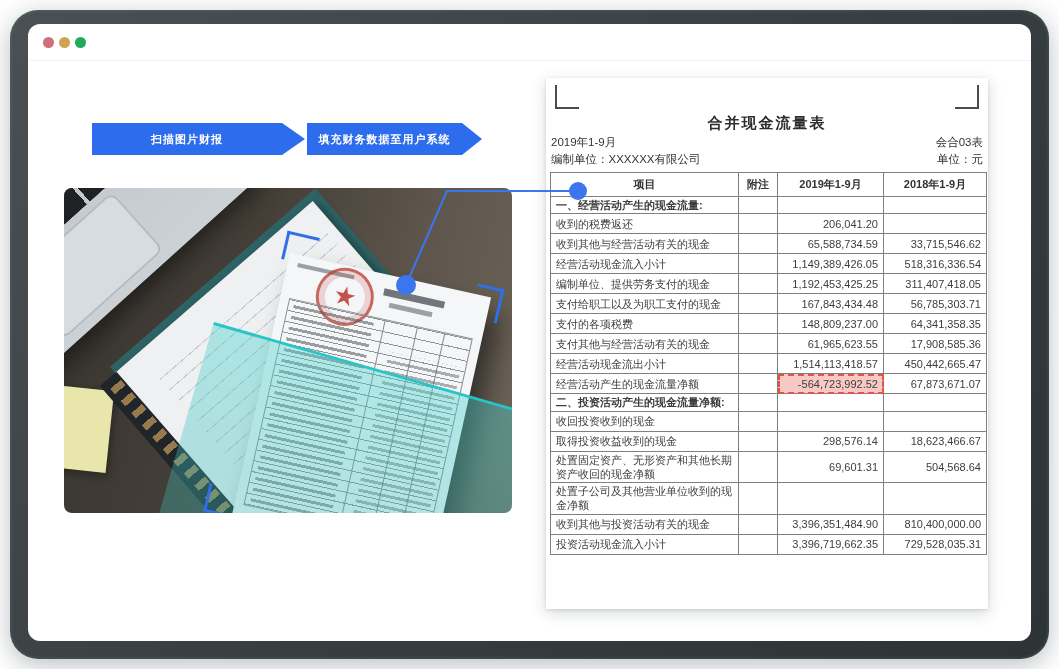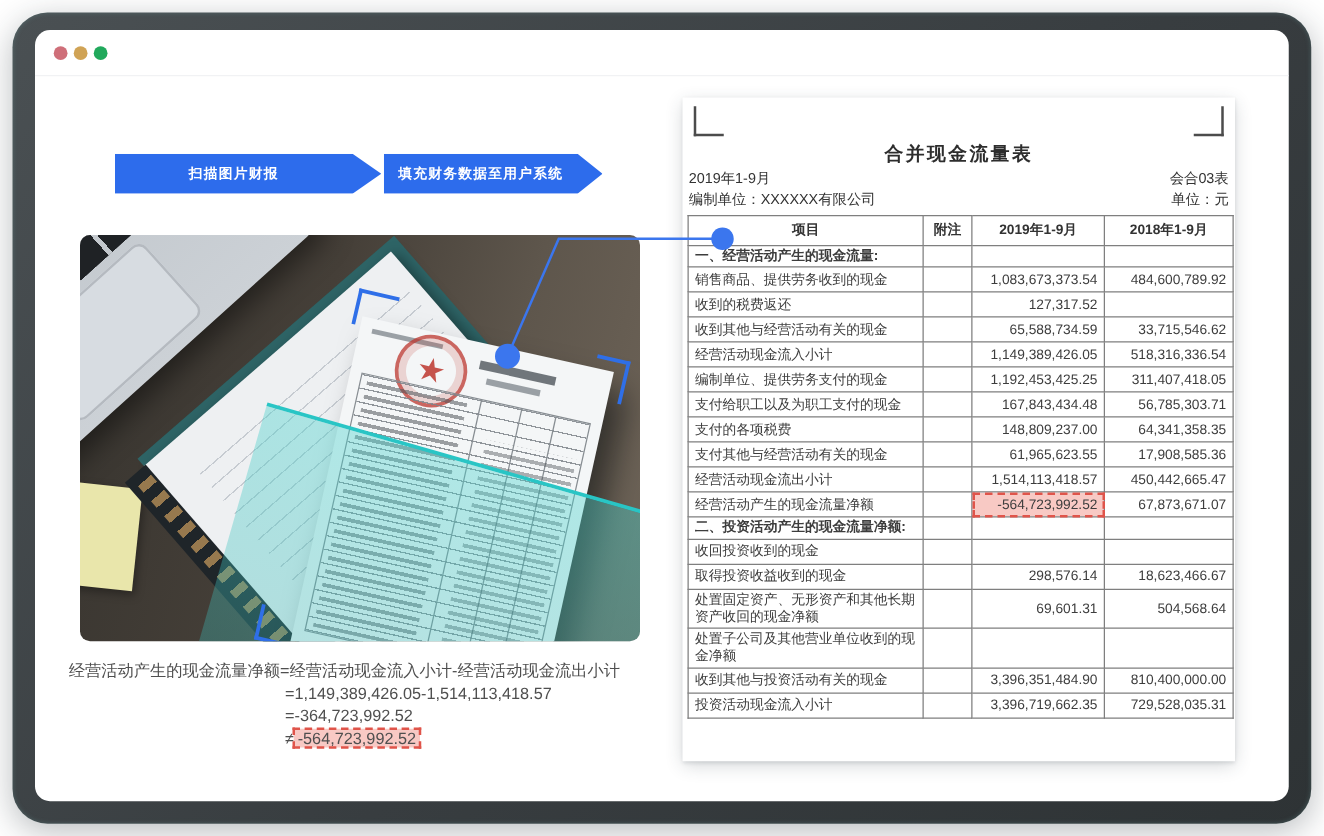--- a/index.html
+++ b/index.html
@@ -146,26 +146,20 @@
             <div class="doc-text-nums"></div>
           </div>
 
         </div>
         <div class="scan-overlay"></div>
         <div class="bracket tl"></div>
         <div class="bracket tr"></div>
         <div class="bracket bl"></div>
       </div>
 
-      <div class="formula">
-        <div class="f-line">经营活动产生的现金流量净额=经营活动现金流入小计-经营活动现金流出小计</div>
-        <div class="f-line indent">=1,149,389,426.05-1,514,113,418.57</div>
-        <div class="f-line indent">=-364,723,992.52</div>
-        <div class="f-line indent"><span>≠</span><span class="hlnum">-564,723,992.52</span></div>
-      </div>
 
       <div class="page">
         <div class="crop tl"></div>
         <div class="crop tr"></div>
         <div class="page-title">合并现金流量表</div>
         <div class="meta">
           <span>2019年1-9月</span>
           <span>会合03表</span>
         </div>
         <div class="meta">
@@ -188,29 +182,23 @@
             </tr>
           </thead>
           <tbody>
               <tr class="section">
                 <td class="item">一、经营活动产生的现金流量:</td>
                 <td></td>
                 <td class="num"></td>
                 <td class="num"></td>
               </tr>
               <tr>
-                <td class="item">销售商品、提供劳务收到的现金</td>
-                <td></td>
-                <td class="num">1,083,673,373.54</td>
-                <td class="num">484,600,789.92</td>
-              </tr>
-              <tr>
                 <td class="item">收到的税费返还</td>
                 <td></td>
-                <td class="num">127,317.52</td>
+                <td class="num">206,041.20</td>
                 <td class="num"></td>
               </tr>
               <tr>
                 <td class="item">收到其他与经营活动有关的现金</td>
                 <td></td>
                 <td class="num">65,588,734.59</td>
                 <td class="num">33,715,546.62</td>
               </tr>
               <tr>
                 <td class="item">经营活动现金流入小计</td>

